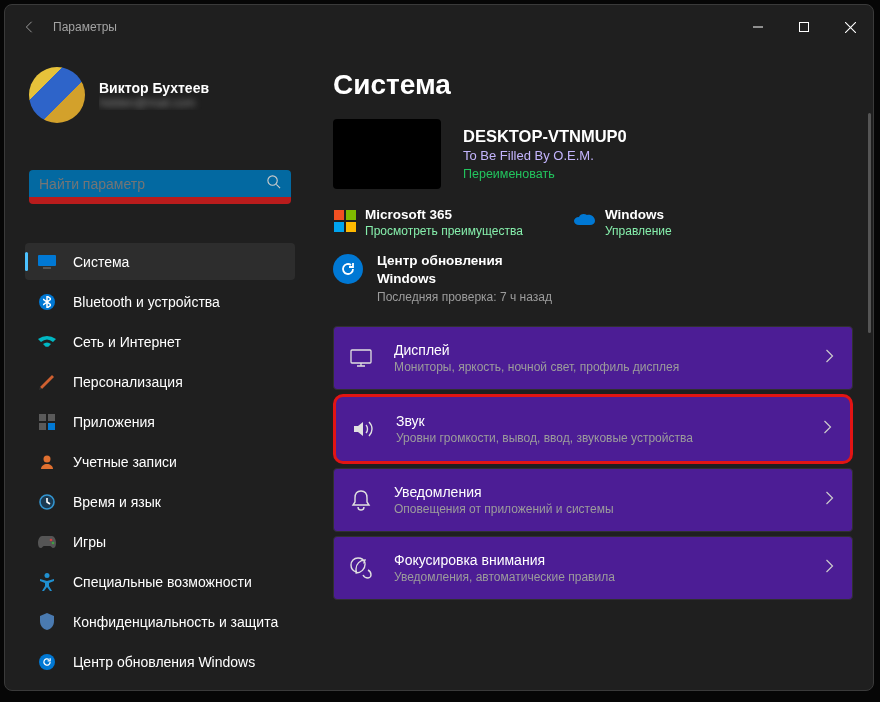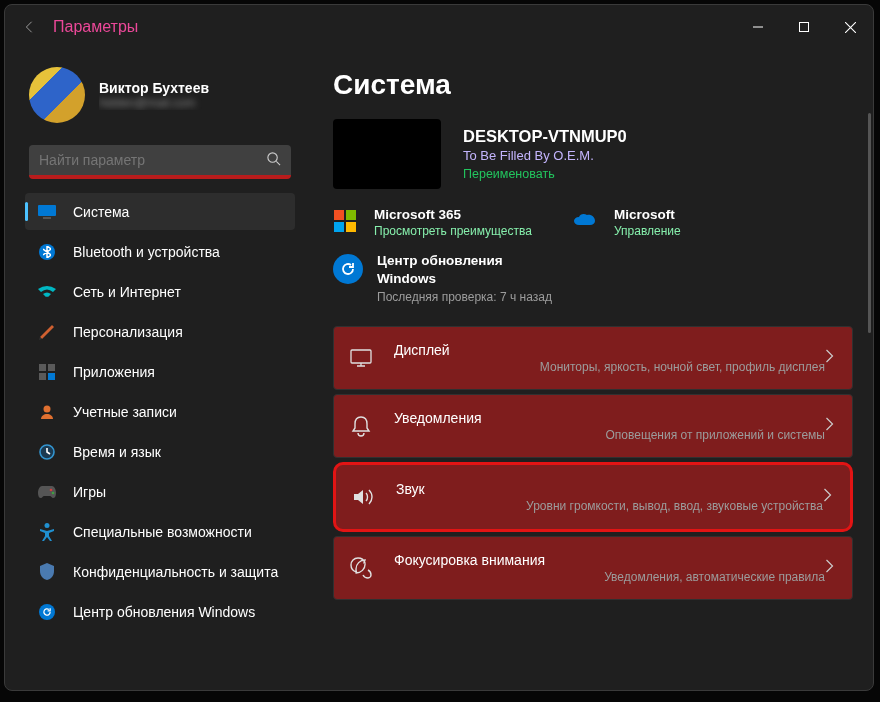--- a/index.html
+++ b/index.html
@@ -2,69 +2,69 @@
 <html><head>
 <meta charset="utf-8">
 <style>
   * { box-sizing: border-box; margin: 0; padding: 0; font-family: 'Segoe UI', Tahoma, sans-serif; }
   html, body { width: 880px; height: 702px; overflow: hidden; }
   body { background: #060606; }
   .window { width: 870px; height: 687px; margin: 4px; border: 1px solid #3a3a3a; border-radius: 8px; background: #1f1f1f; color: #fff; display: flex; flex-direction: column; overflow: hidden; position: relative; }
 
   .titlebar { height: 44px; display: flex; align-items: center; padding: 0 0 0 10px; flex-shrink: 0; }
   .titlebar .back { width: 28px; height: 28px; display: flex; align-items: center; justify-content: center; color: #aaa; }
-  .titlebar .title { font-size: 16px; color: #ec4899; margin-left: 10px; }
+  .titlebar .title { font-size: 12px; color: #a3a3a3; margin-left: 10px; }
   .titlebar .ctrls { margin-left: auto; display: flex; }
   .titlebar .ctrl { width: 46px; height: 30px; display: flex; align-items: center; justify-content: center; color: #fff; }
 
   .body { flex: 1; display: flex; overflow: hidden; }
 
-  .sidebar { width: 300px; padding: 0 10px 10px 20px; display: flex; flex-direction: column; flex-shrink: 0; }
+  .sidebar { width: 300px; padding: 0 10px 10px 20px; display: flex; flex-direction: column; flex-shrink: 0; justify-content: space-between; }
   .user { display: flex; align-items: center; padding: 18px 4px 12px 4px; }
   .avatar { width: 56px; height: 56px; border-radius: 50%; background: linear-gradient(135deg,#e6c23a 30%,#2e64c9 30%,#2e64c9 60%,#d3a12b 60%); flex-shrink: 0; }
   .user-meta { margin-left: 14px; overflow: hidden; }
   .user-name { font-size: 14px; font-weight: 600; }
   .user-email { font-size: 12px; color: #888; filter: blur(3px); }
 
-  .search { margin: 10px 4px 14px 4px; height: 34px; background: #404040; border-bottom: 4px solid #b91c1c; border-radius: 4px; display: flex; align-items: center; padding: 0 10px; }
+  .search { margin: 10px 4px 14px 4px; height: 34px; background: #0369a1; border-bottom: 7px solid #b91c1c; border-radius: 4px; display: flex; align-items: center; padding: 0 10px; }
   .search input { flex: 1; background: transparent; border: none; outline: none; color: #ccc; font-size: 14px; }
   .search .sicon { color: #ccc; }
 
   .nav { display: flex; flex-direction: column; gap: 3px; }
   .nav-item { height: 37px; display: flex; align-items: center; padding: 0 12px; border-radius: 4px; font-size: 14px; position: relative; cursor: pointer; }
   .nav-item .nicon { width: 20px; height: 20px; margin-right: 16px; display: flex; align-items: center; justify-content: center; }
   .nav-item.active { background: #2d2d2d; }
   .nav-item.active::before { content: ""; position: absolute; left: 0; top: 9px; bottom: 9px; width: 3px; background: #4cc2ff; border-radius: 2px; }
 
   .main { flex: 1; padding: 8px 20px 0 28px; overflow: hidden; position: relative; }
   .page-title { font-size: 28px; font-weight: 600; margin: 12px 0 18px 0; }
 
   .device-row { display: flex; align-items: center; margin-bottom: 18px; }
   .device-thumb { width: 108px; height: 70px; background: #000; border-radius: 4px; margin-right: 22px; }
   .device-meta .dn { font-size: 16.5px; font-weight: 700; }
   .device-meta .ds { font-size: 13px; color: #c4b5fd; margin-top: 2px; }
   .device-meta .dr { font-size: 12.5px; color: #22c55e; margin-top: 4px; cursor: pointer; }
 
   .tile-row { display: flex; gap: 22px; margin-bottom: 10px; }
-  .mini { display: flex; align-items: flex-start; gap: 17px; width: 218px; cursor: pointer; }
+  .mini { display: flex; align-items: flex-start; gap: 8px; width: 218px; cursor: pointer; }
   .mini .micon { width: 24px; height: 24px; flex-shrink: 0; display: flex; align-items: center; justify-content: center; margin-top: 2px; }
   .mini .mt { font-size: 13.5px; font-weight: 600; }
   .mini .ms { font-size: 12px; color: #86efac; margin-top: 2px; }
 
   .update-row { display: flex; align-items: flex-start; gap: 14px; margin-top: 14px; margin-bottom: 22px; cursor: pointer; }
   .update-row .uicon { width: 30px; height: 30px; border-radius: 50%; background: #0078d4; display: flex; align-items: center; justify-content: center; flex-shrink: 0; margin-top: 2px; }
   .update-row .ut { font-size: 13.5px; font-weight: 600; line-height: 1.3; max-width: 150px; }
   .update-row .us { font-size: 12px; color: #9c9c9c; margin-top: 3px; }
 
   .cards { display: flex; flex-direction: column; gap: 4px; }
-  .card { background: #7f1d1d; border: 1px solid #303030; border-radius: 4px; height: 64px; display: flex; align-items: center; padding: 0 18px 0 14px; cursor: pointer; }
+  .card { background: #4c1d95; border: 1px solid #303030; border-radius: 4px; height: 64px; display: flex; align-items: center; padding: 0 18px 0 14px; cursor: pointer; }
   .card .cicon { width: 26px; height: 26px; color: #e0e0e0; margin-right: 20px; display: flex; align-items: center; justify-content: center; }
   .card .ctext { flex: 1; }
   .card .ct { font-size: 14px; color: #fff; }
-  .card .cs { font-size: 12px; color: #9c9c9c; margin-top: 2px; text-align: right; }
+  .card .cs { font-size: 12px; color: #9c9c9c; margin-top: 2px; }
   .card .chev { color: #ccc; }
   .card.hl { border: 3.5px solid #e21414; border-radius: 10px; height: 70px; }
 
   .scrollbar { position: absolute; right: 2px; top: 64px; width: 3px; height: 220px; background: #555; border-radius: 2px; }
   .navdot{width:16px;height:16px;border-radius:3px;}
 </style>
 </head>
 <body>
 
 <div class="window">
@@ -249,21 +249,21 @@
             <div class="ms">Просмотреть преимущества</div>
           </div>
         </div>
         <div class="mini">
           <div class="micon">
             <svg width="24" height="16" viewBox="0 0 24 16">
                 <path d="M6 12c-3 0-5-2-5-4s2-4 5-4c1-3 5-4 8-2 4-1 8 2 8 6 0 2-2 4-5 4z" fill="#0078d4"></path>
               </svg>
           </div>
           <div>
-            <div class="mt">Microsoft</div>
+            <div class="mt">Windows</div>
             <div class="ms">Управление</div>
           </div>
         </div>
       </div>
 
       <div class="update-row">
         <div class="uicon">
           <svg width="16" height="16" viewBox="0 0 16 16" fill="none" stroke="#fff" stroke-width="1.8">
               <path d="M13 8a5 5 0 1 1-2-4M13 2v4h-4"></path>
             </svg>
@@ -283,51 +283,51 @@
               </svg>
             </div>
             <div class="ctext">
               <div class="ct">Дисплей</div>
               <div class="cs">Мониторы, яркость, ночной свет, профиль дисплея</div>
             </div>
             <div class="chev"><svg width="9" height="14" viewBox="0 0 8 14" fill="none" stroke="currentColor" stroke-width="1.2">
                 <path d="M1 1l6 6-6 6"></path>
               </svg></div>
           </div>
-          <div class="card">
-            <div class="cicon">
-              <svg width="20" height="22" viewBox="0 0 20 22" fill="none" stroke="currentColor" stroke-width="1.4">
-                <path d="M10 2c-3 0-6 2-6 7v4l-2 3h16l-2-3v-4c0-5-3-7-6-7zM7 18c0 2 1.5 3 3 3s3-1 3-3"></path>
-              </svg>
-            </div>
-            <div class="ctext">
-              <div class="ct">Уведомления</div>
-              <div class="cs">Оповещения от приложений и системы</div>
-            </div>
-            <div class="chev"><svg width="9" height="14" viewBox="0 0 8 14" fill="none" stroke="currentColor" stroke-width="1.2">
-                <path d="M1 1l6 6-6 6"></path>
-              </svg></div>
-          </div>
           <div class="card hl">
             <div class="cicon">
               <svg width="22" height="20" viewBox="0 0 22 20" fill="none" stroke="currentColor" stroke-width="1.4">
                 <path d="M2 7v6h4l5 4V3L6 7z" fill="currentColor" stroke="none"></path>
                 <path d="M14 6c2 2 2 6 0 8M17 3c4 4 4 10 0 14"></path>
               </svg>
             </div>
             <div class="ctext">
               <div class="ct">Звук</div>
               <div class="cs">Уровни громкости, вывод, ввод, звуковые устройства</div>
             </div>
             <div class="chev"><svg width="9" height="14" viewBox="0 0 8 14" fill="none" stroke="currentColor" stroke-width="1.2">
                 <path d="M1 1l6 6-6 6"></path>
               </svg></div>
           </div>
           <div class="card">
             <div class="cicon">
+              <svg width="20" height="22" viewBox="0 0 20 22" fill="none" stroke="currentColor" stroke-width="1.4">
+                <path d="M10 2c-3 0-6 2-6 7v4l-2 3h16l-2-3v-4c0-5-3-7-6-7zM7 18c0 2 1.5 3 3 3s3-1 3-3"></path>
+              </svg>
+            </div>
+            <div class="ctext">
+              <div class="ct">Уведомления</div>
+              <div class="cs">Оповещения от приложений и системы</div>
+            </div>
+            <div class="chev"><svg width="9" height="14" viewBox="0 0 8 14" fill="none" stroke="currentColor" stroke-width="1.2">
+                <path d="M1 1l6 6-6 6"></path>
+              </svg></div>
+          </div>
+          <div class="card">
+            <div class="cicon">
               <svg width="22" height="22" viewBox="0 0 22 22" fill="none" stroke="currentColor" stroke-width="1.4">
                 <path d="M15 3c-5 0-9 4-9 9 0 1 0 2 .5 3C3 14 1 11 1 8c0-4 3-7 7-7 3 0 6 2 7 5-.3 0-.6-.1-1-.1zM6 15c0 .3 0 .6.1 1 5 0 9-4 9-9M18 13c2 1 3 3 3 5 0 1-1 3-3 3-2 0-4-1-5-3"></path>
               </svg>
             </div>
             <div class="ctext">
               <div class="ct">Фокусировка внимания</div>
               <div class="cs">Уведомления, автоматические правила</div>
             </div>
             <div class="chev"><svg width="9" height="14" viewBox="0 0 8 14" fill="none" stroke="currentColor" stroke-width="1.2">
                 <path d="M1 1l6 6-6 6"></path>

